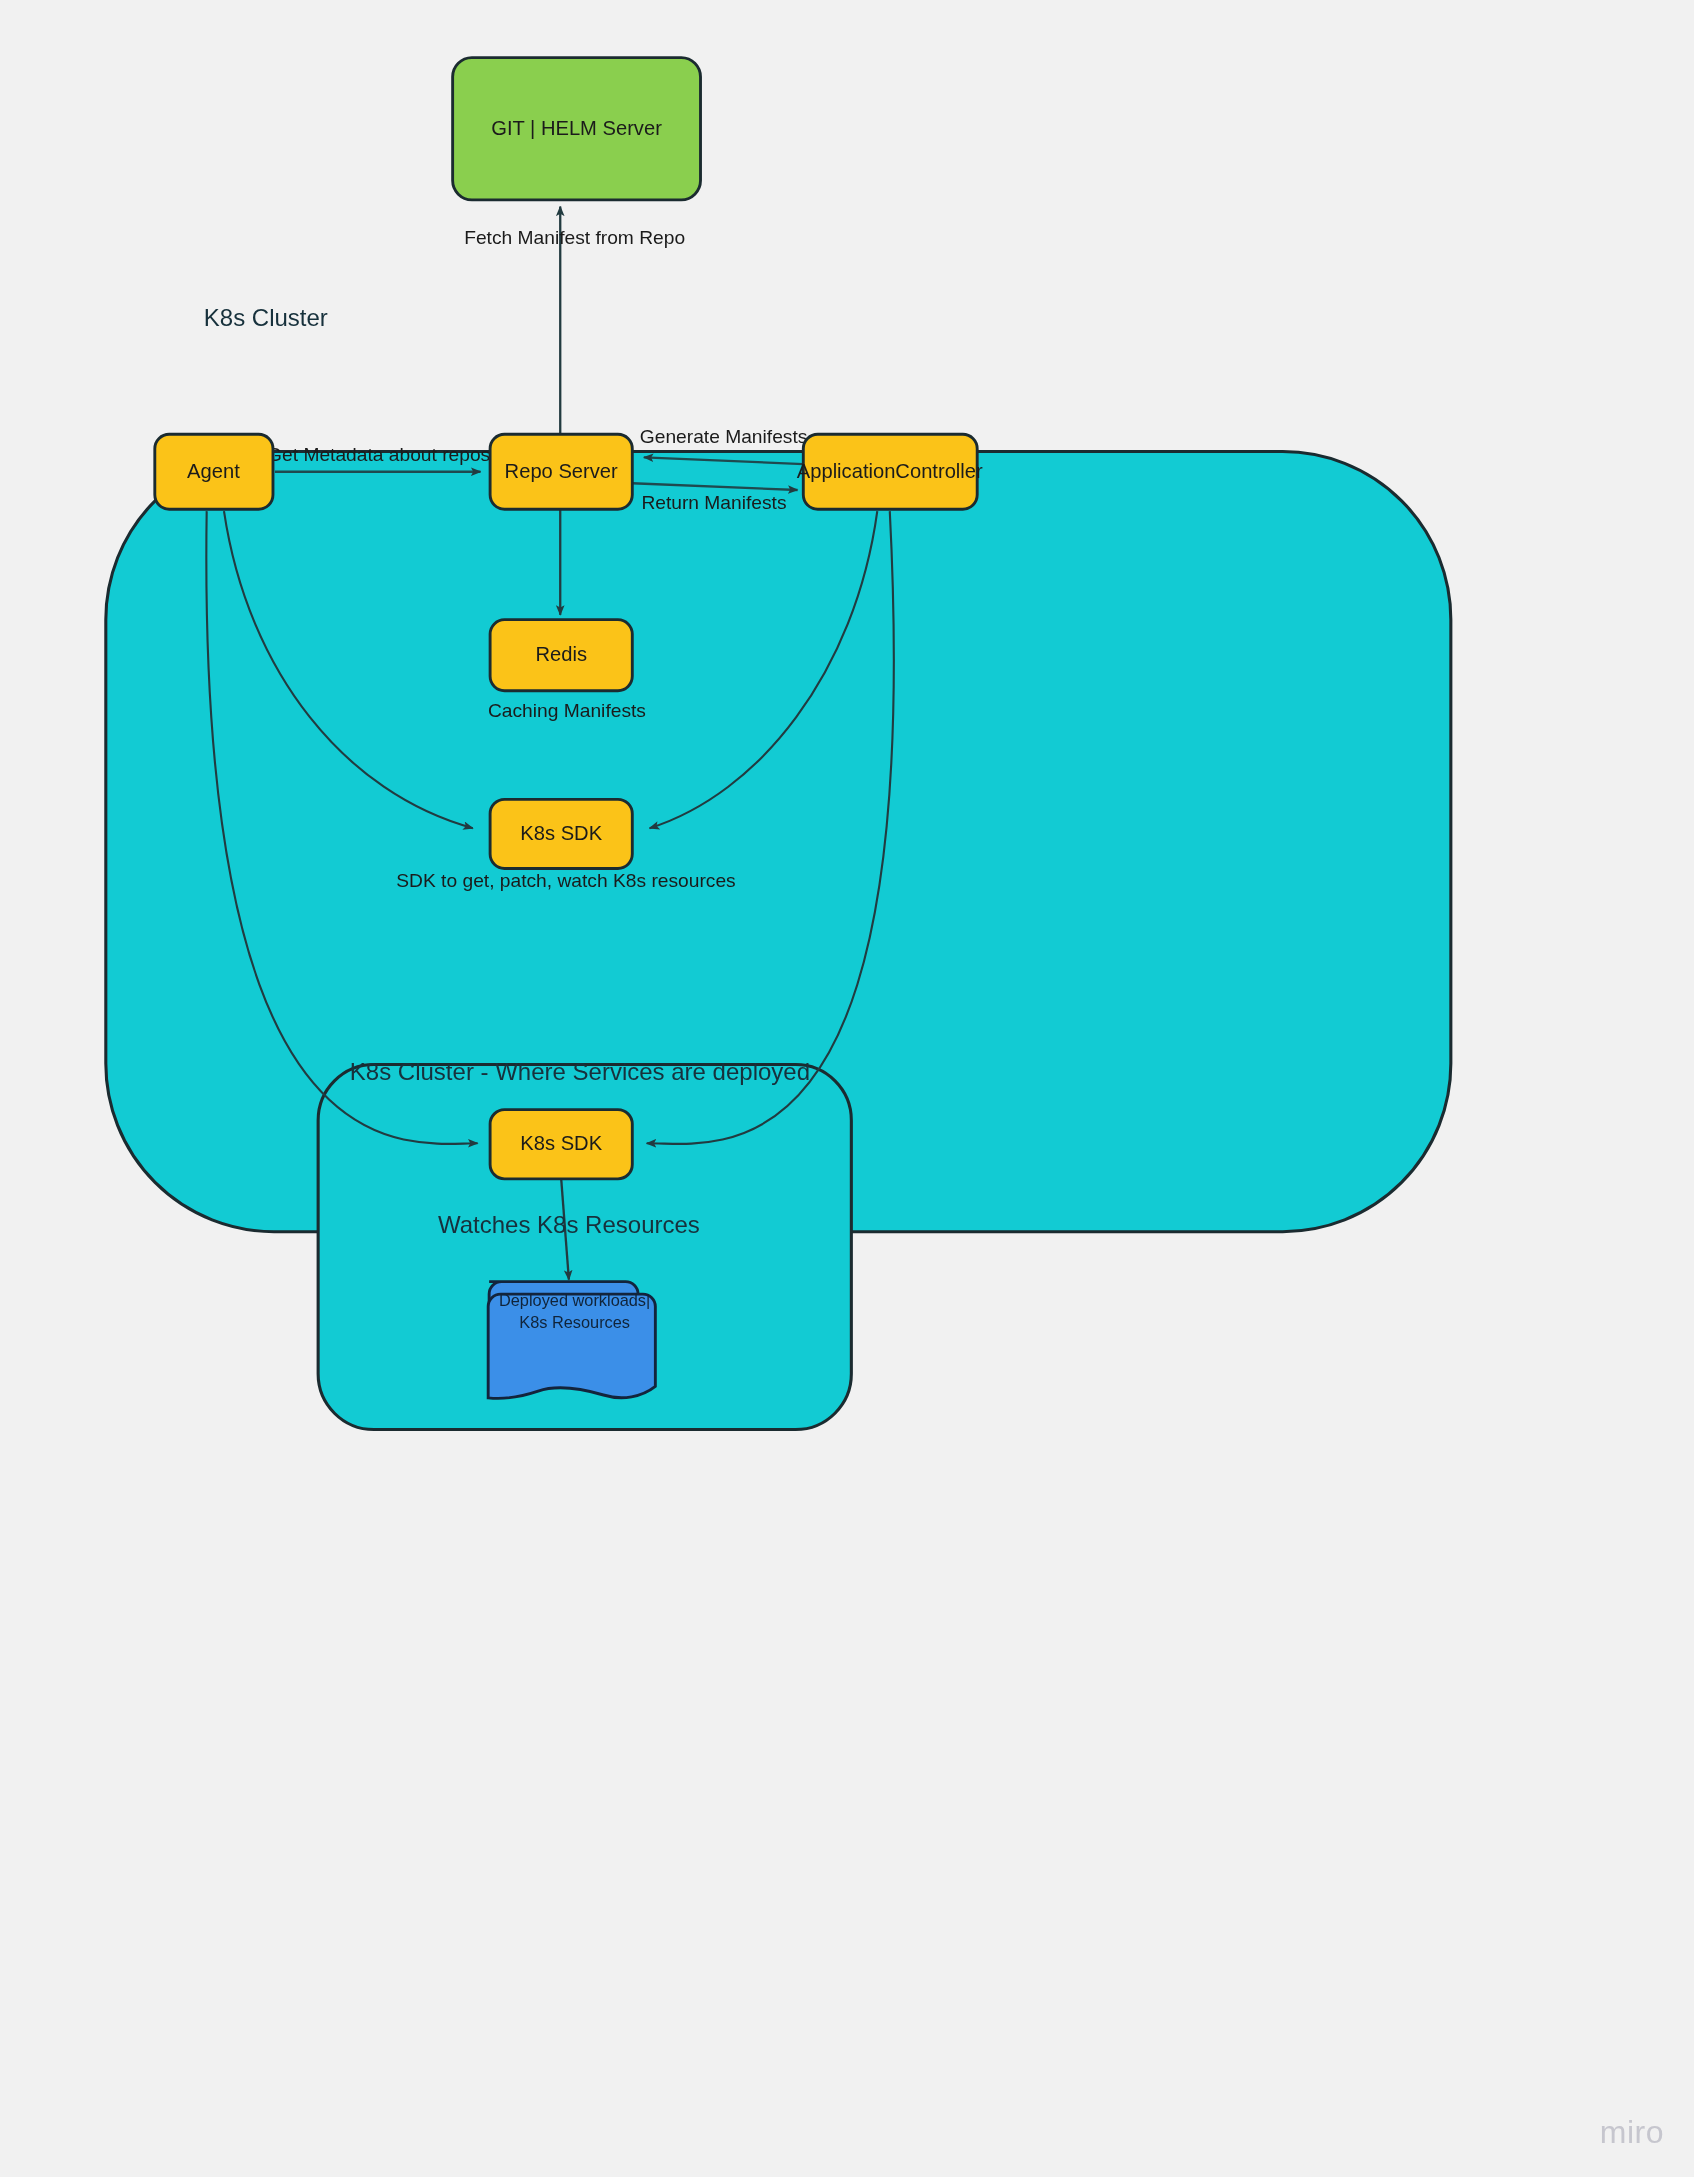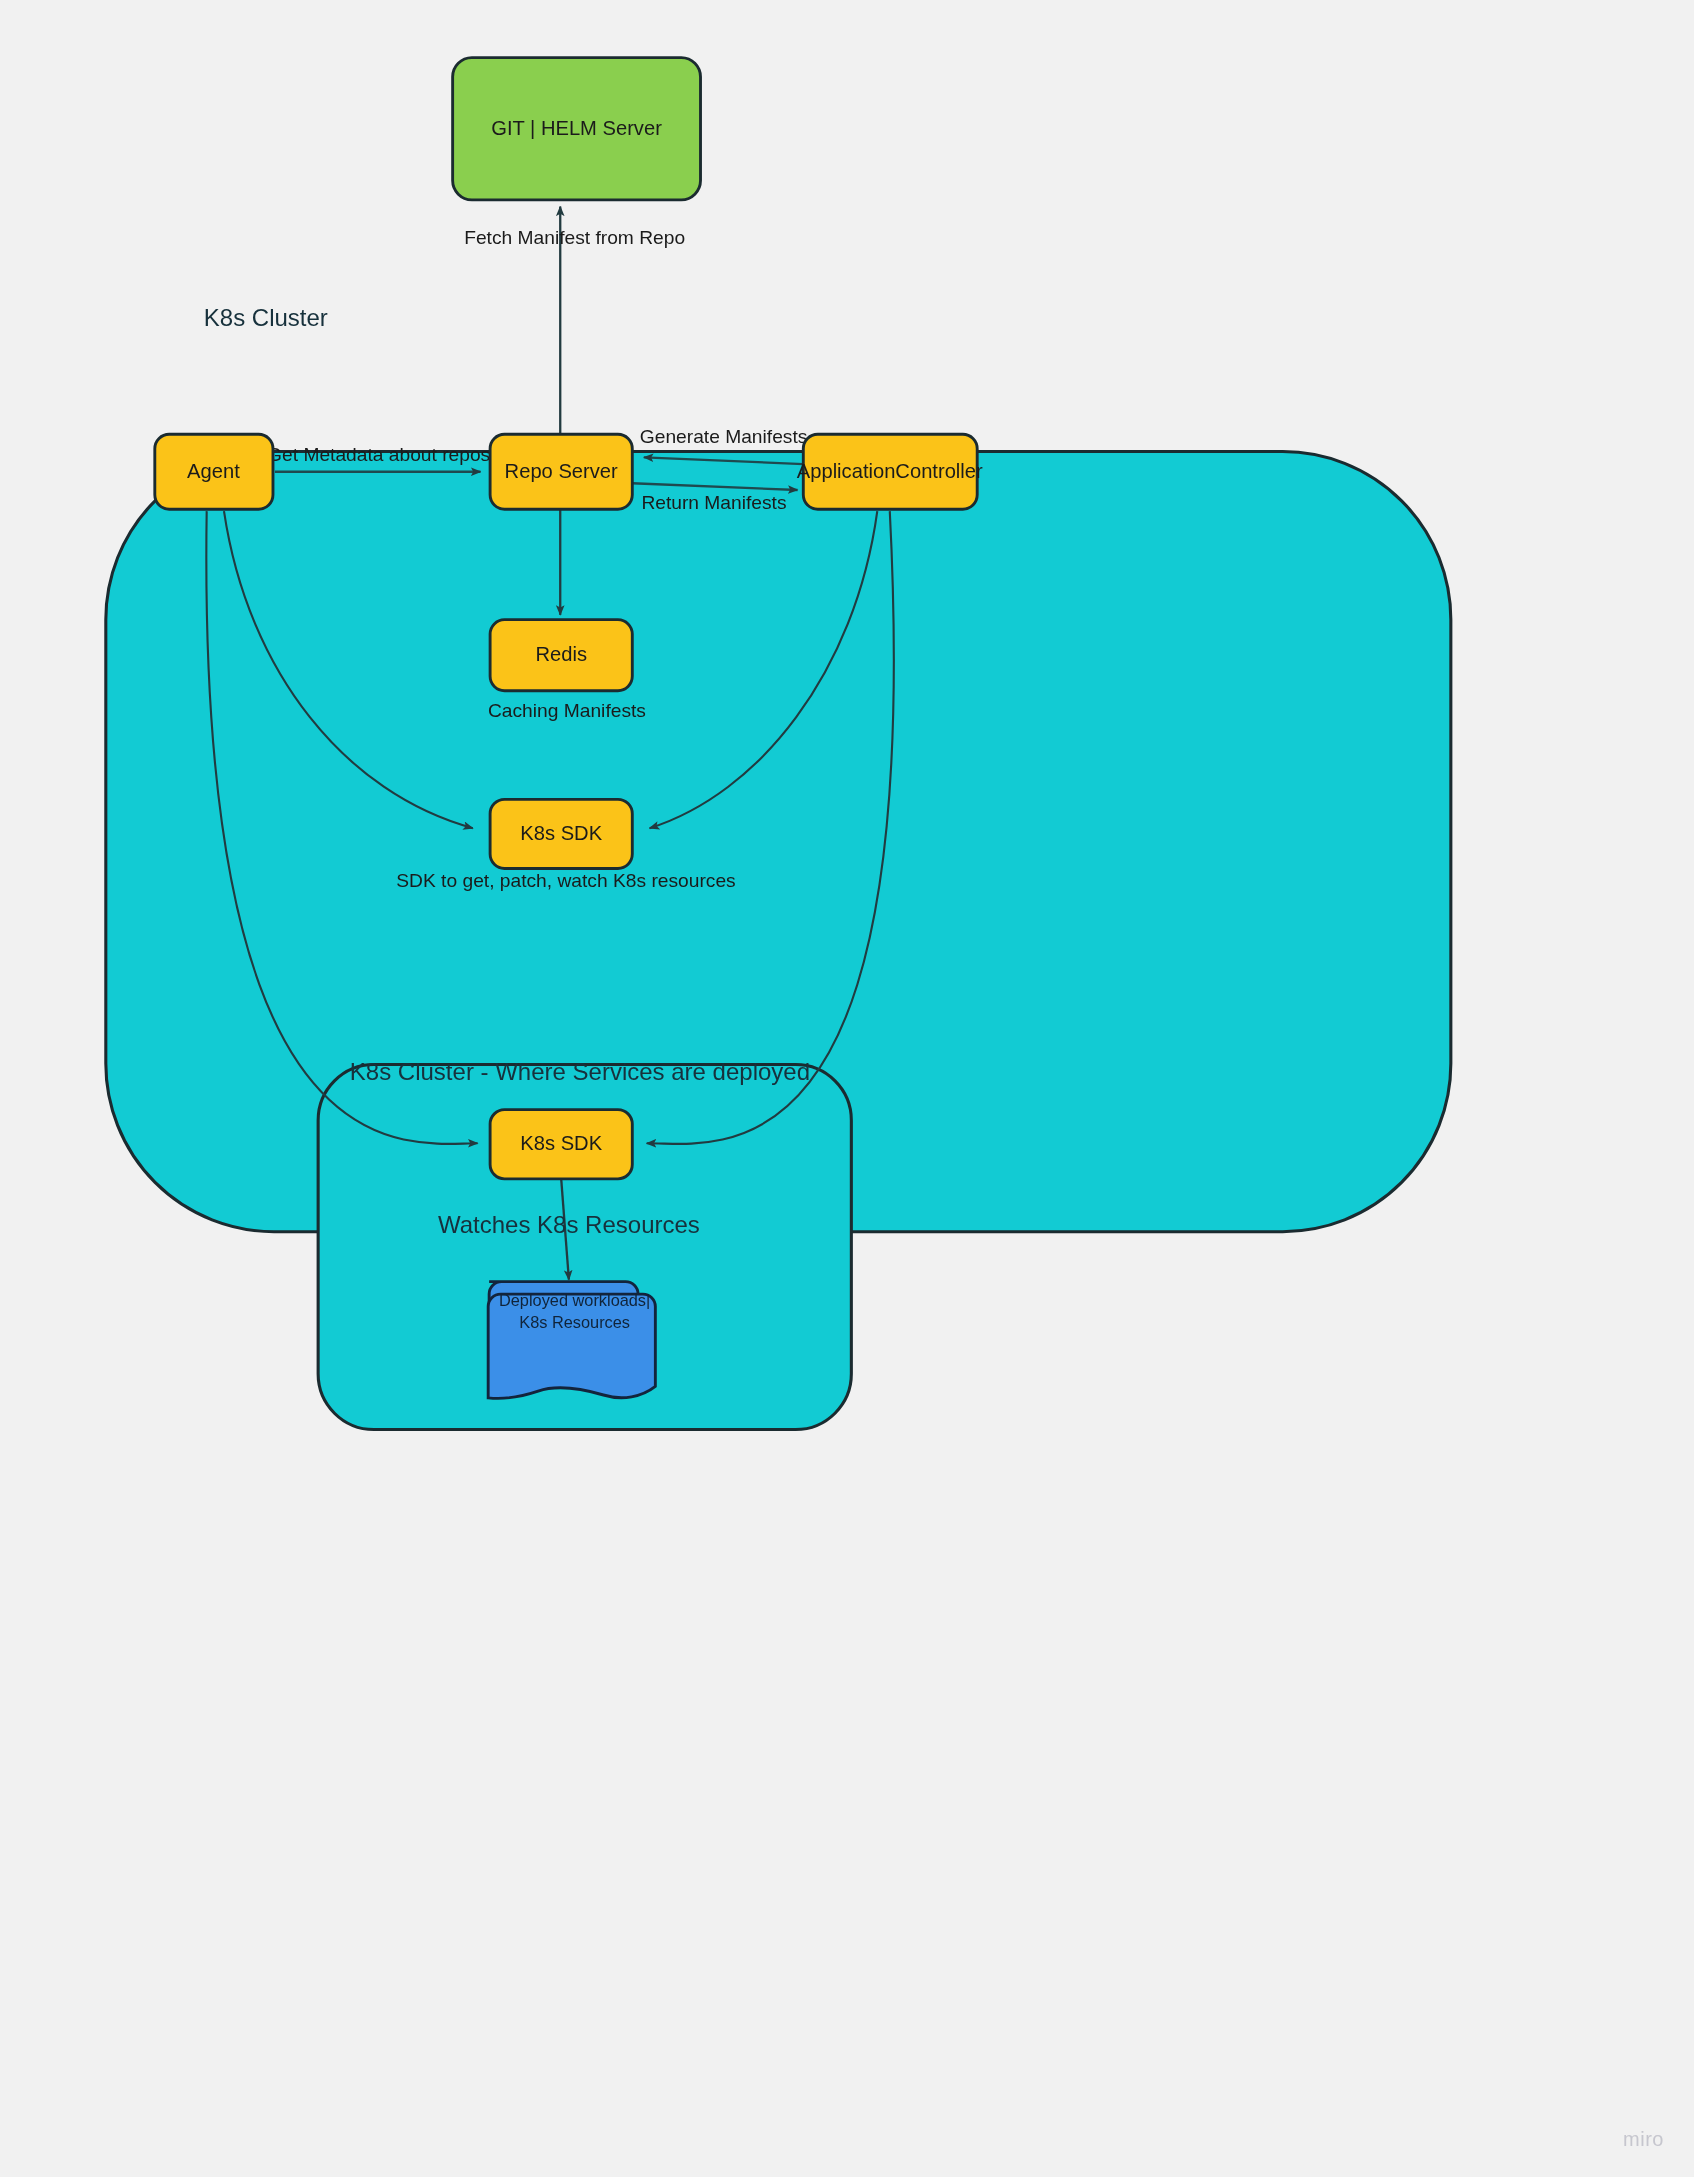--- a/index.html
+++ b/index.html
@@ -62,21 +62,21 @@
     font-size: 17px;
     fill: #10243a;
     text-anchor: middle;
     dominant-baseline: middle;
   }
   .watermark {
     position: absolute;
     right: 31px;
     bottom: 27px;
     font-family: "Liberation Sans", sans-serif;
-    font-size: 20px;
+    font-size: 32px;
     color: #c6c6ce;
     letter-spacing: 0.5px;
     user-select: none;
   }
 </style>
 </head>
 <body>
 
 <div id="canvas">
 

